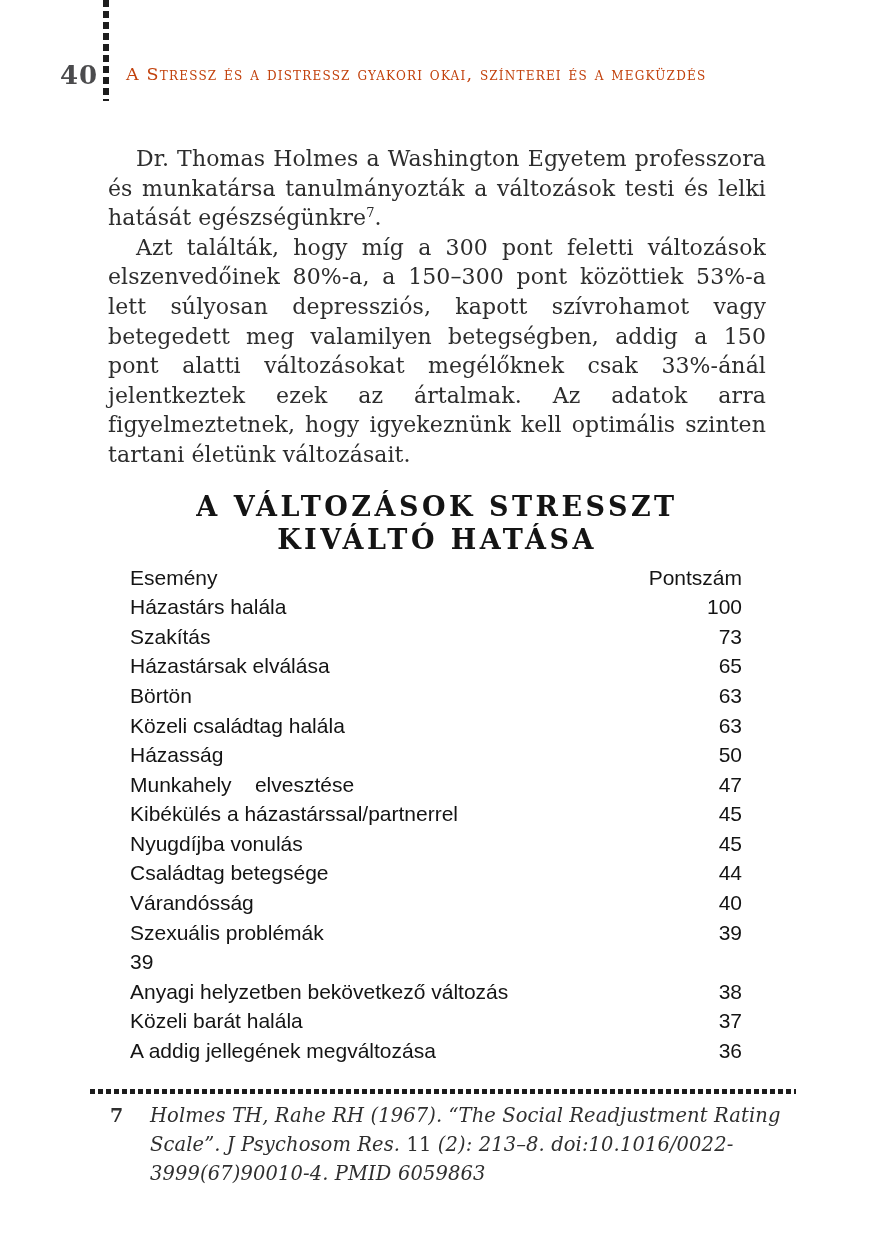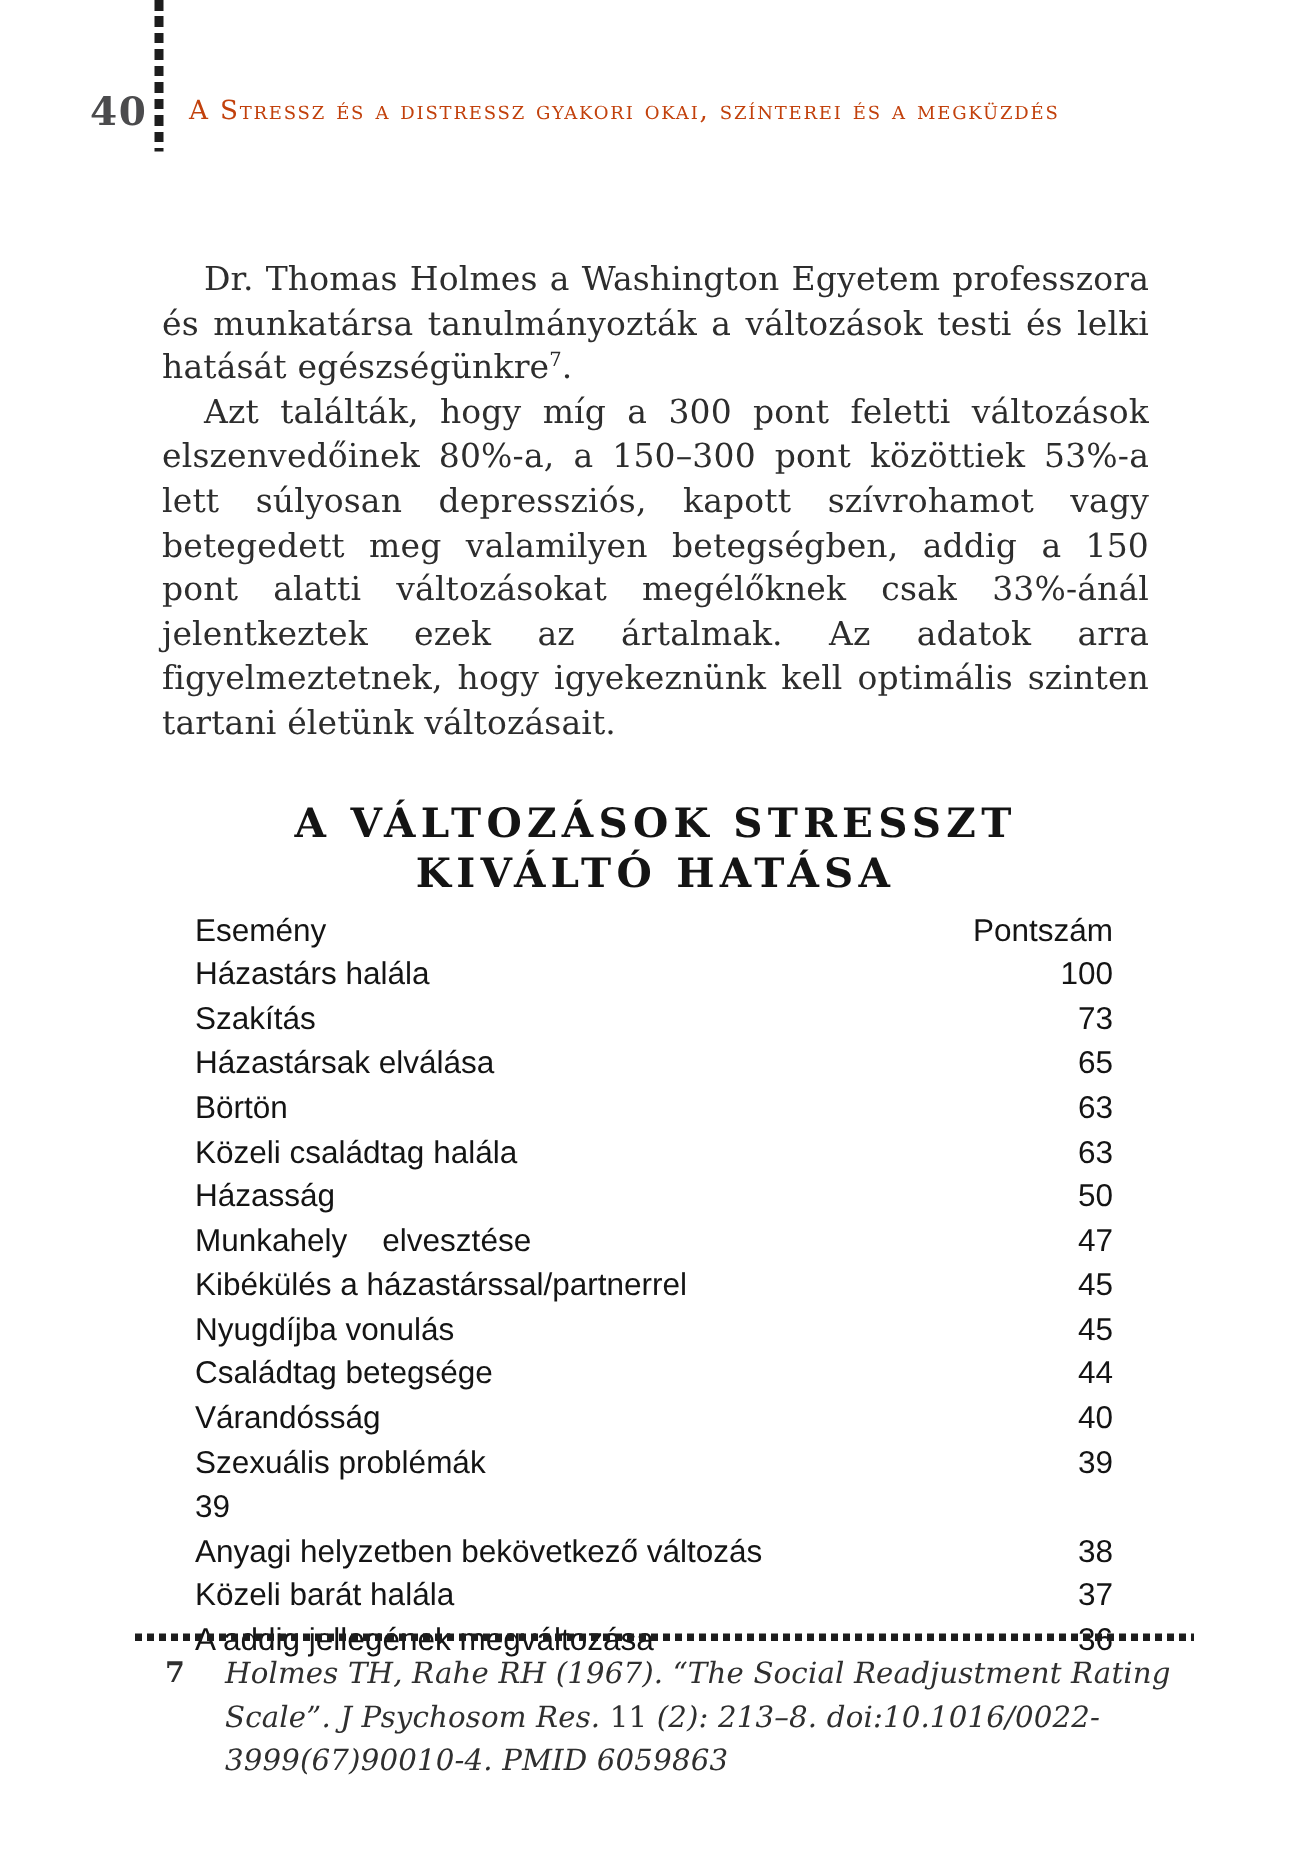--- a/index.html
+++ b/index.html
@@ -25,33 +25,33 @@
   }
   .running-head {
     position:absolute; left:126px; top:64px; width:640px;
     font-size:17.5px; color:#c2410c;
     font-variant:small-caps; letter-spacing:1.2px;
     white-space:nowrap;
   }
 
   
   .content {
-    position:absolute; left:108px; top:172px; width:658px;
+    position:absolute; left:108px; top:144px; width:658px;
     color:#2d2d2d;
   }
   .content p {
     font-size:22px; line-height:29.6px;
     text-align:justify; text-indent:28px;
     letter-spacing:0.1px;
   }
   sup.fn-ref { font-size:13px; vertical-align:super; line-height:0; }
 
   
   .table-title {
-    margin-top:35px;
+    margin-top:20px;
     text-align:center;
     font-size:27px; line-height:33px;
     font-weight:bold; color:#141414;
     letter-spacing:3.5px;
   }
 
   
   .stress-table {
     margin:7px 0 12px 22px; width:612px;
     font-family:"Liberation Sans", sans-serif;

